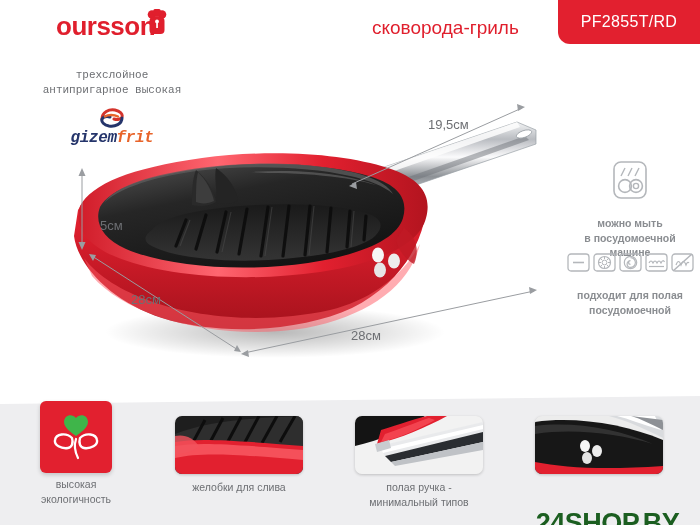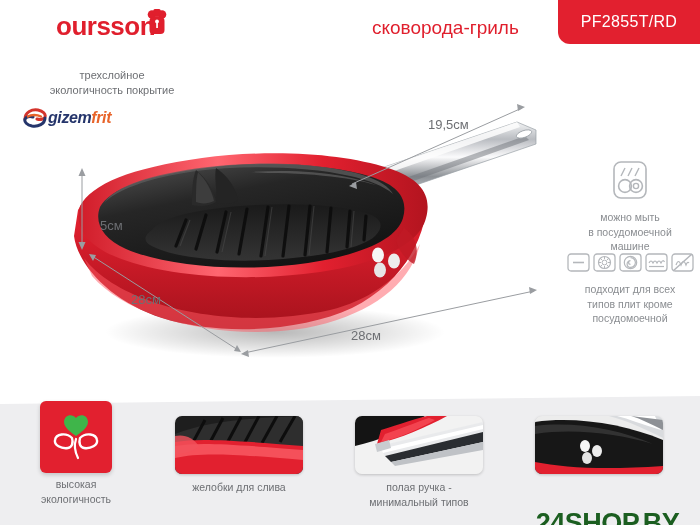--- a/index.html
+++ b/index.html
@@ -26,43 +26,43 @@
   }
   .model-badge {
     position: absolute; left: 558px; top: 0; width: 142px; height: 44px;
     background: #e2202f; border-bottom-left-radius: 12px;
     color: #fff; font-size: 16px;
     display: flex; align-items: center; justify-content: center;
     letter-spacing: 0.3px;
   }
 
   
-  .coating { position: absolute; left: 22px; top: 68px; width: 180px; text-align: center; }
+  .coating { position: absolute; left: 22px; top: 68px; width: 180px; text-align: center; font-family: Liberation Mono, monospace; }
   .coating-text { font-size: 11px; color: #6d6f73; line-height: 1.35; }
-  .gz { margin-top: 10px; display: flex; flex-direction: row; align-items: center; }
+  .gz { margin-top: 10px; display: flex; flex-direction: column; align-items: center; }
   .gz-swirl { width: 26px; height: 20px; }
   .gz-word { margin-top: 1px; font-size: 16px; font-style: italic; font-weight: bold; letter-spacing: -0.4px; }
   .gz-a { color: #25356b; }
   .gz-b { color: #e8642a; }
 
   
   .hero { position: absolute; left: 0; top: 60px; width: 700px; height: 340px; }
 
   
   .dim { position: absolute; font-size: 13px; color: #6d6f73; white-space: nowrap; }
   .dim-h { left: 100px; top: 158px; }
   .dim-w1 { left: 131px; top: 232px; }
   .dim-w2 { left: 351px; top: 268px; }
   .dim-handle { left: 428px; top: 57px; }
 
   
   .feat { position: absolute; text-align: center; color: #8a8d91; font-size: 10.5px; line-height: 1.4; }
   .feat-dish { left: 562px; top: 160px; width: 136px; }
   .feat-stove { left: 560px; top: 253px; width: 140px; }
-  .feat-cap { margin-top: 10px; }
+  .feat-cap { margin-top: 16px; font-weight: bold; }
   .dish-icon { display: block; margin: 0 auto; }
   .stove-row { display: flex; justify-content: center; gap: 3px; }
 
   
   .bottom-bg {
     position: absolute; left: 0; top: 396px; width: 700px; height: 129px;
     background: #eeeef0;
     clip-path: polygon(0 8px, 700px 0, 700px 129px, 0 129px);
   }
   .thumbs { position: absolute; left: 0; top: 396px; width: 699px; height: 129px; }
@@ -112,21 +112,21 @@
       <rect x="10.2" y="13" width="1.7" height="6" fill="#fff"></rect>
       <circle cx="11" cy="12.4" r="1.9" fill="#fff"></circle>
     </svg>
 
     <div class="product-title">сковорода-гриль</div>
     <div class="model-badge">PF2855T/RD</div>
   </div>
 
   <div class="coating">
     <div class="coating-text">трехслойное</div>
-    <div class="coating-text">экологичность покрытие</div>
+    <div class="coating-text">антипригарное высокая</div>
     <div class="gz">
       <svg class="gz-swirl" viewBox="0 0 26 20">
         <path d="M3 11 C3 4 10 1 16 2 C21 3 24 6 23 9 C22 11.5 18 12 15 11" fill="none" stroke="#d4342c" stroke-width="3" stroke-linecap="round"></path>
         <path d="M23 10 C23 16 16 19 10 18 C5 17 2 14 3 11 C4 8.5 8 8 11 9" fill="none" stroke="#25356b" stroke-width="3" stroke-linecap="round"></path>
         <path d="M6 8.5 C9 6.5 15 6.5 19 8.5" fill="none" stroke="#e8642a" stroke-width="2.4" stroke-linecap="round"></path>
       </svg>
       <div class="gz-word"><span class="gz-a">gizem</span><span class="gz-b">frit</span></div>
     </div>
   </div>
 
@@ -327,22 +327,21 @@
         <path d="M4 10 Q6 6 8 10 Q10 6 12 10 Q14 6 16 10 Q18 6 19.5 9" fill="none" stroke="#b4b7bb" stroke-width="1.2"></path>
         <line x1="4" y1="13.5" x2="19" y2="13.5" stroke="#b4b7bb" stroke-width="1.2"></line>
       </svg>
       <svg width="23" height="19" viewBox="0 0 23 19">
         <rect x="1" y="1" width="21" height="17" rx="3" fill="none" stroke="#b4b7bb" stroke-width="1.3"></rect>
         <path d="M5 12 Q7.5 5 10 12 Q12.5 5 15 12 Q16.5 8 18 10" fill="none" stroke="#b4b7bb" stroke-width="1.2"></path>
         <line x1="2" y1="18" x2="21" y2="1" stroke="#b4b7bb" stroke-width="1.5"></line>
       </svg>
     </div>
     <div class="feat-cap">
-      <div>подходит для всех</div>
-      <div>типов плит кроме</div>
+      <div>подходит для полая</div>
       <div>посудомоечной</div>
     </div>
   </div>
 
   <div class="bottom-bg"></div>
 
   <div class="thumbs">
 
     <div class="eco-badge">
       <svg width="52" height="50" viewBox="0 0 52 50">

